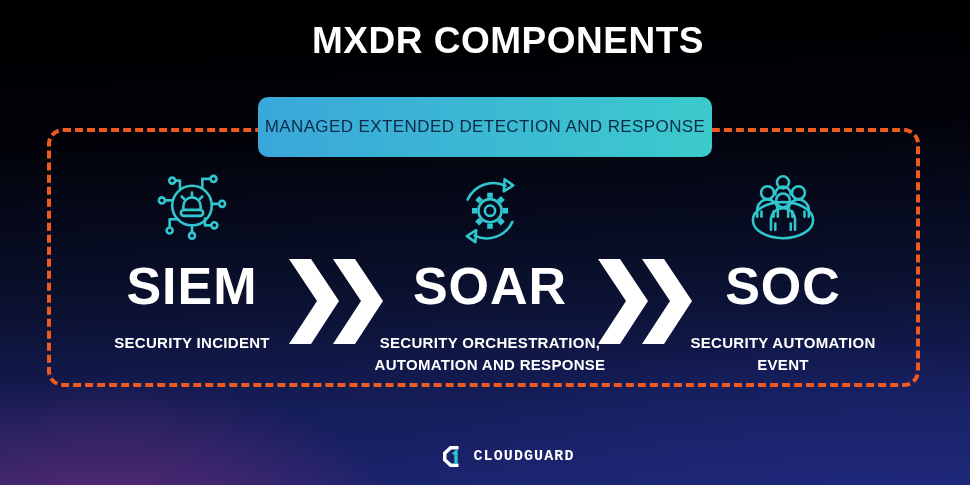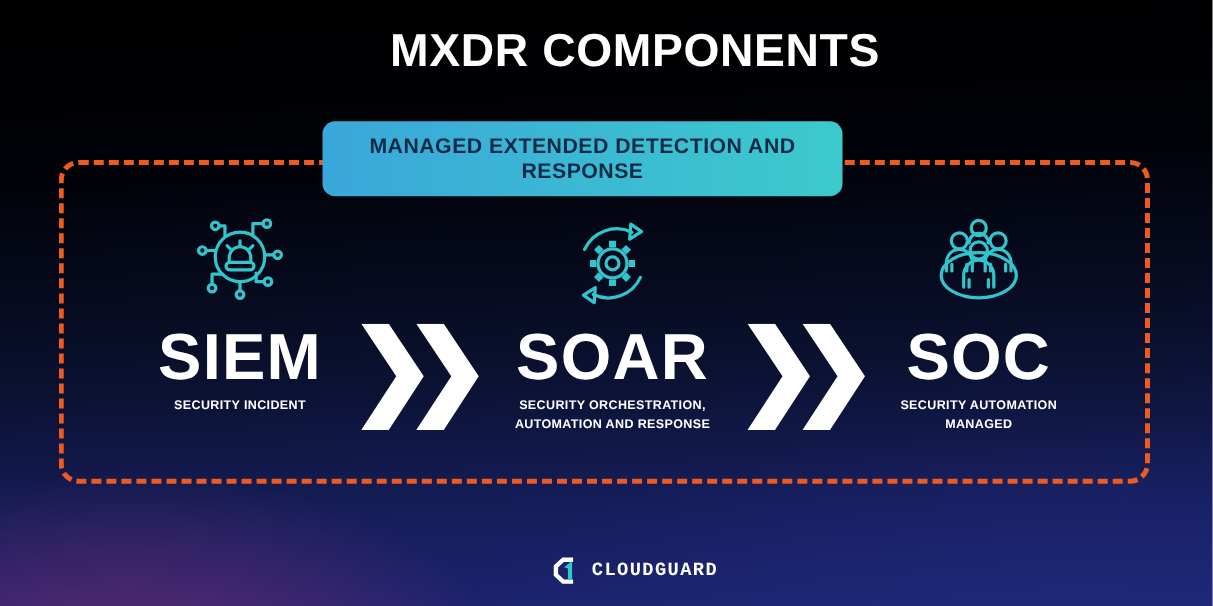--- a/index.html
+++ b/index.html
@@ -30,27 +30,27 @@
     left: 47px; top: 128px;
     width: 873px; height: 259px;
     box-sizing: border-box;
     border: 4px dashed #ee5a1f;
     border-radius: 16px;
     z-index: 1;
   }
   .banner {
     position: absolute;
     left: 258px; top: 97px;
-    width: 416px; height: 60px;
+    width: 454px; height: 60px;
     border-radius: 10px;
     background: linear-gradient(90deg, #3aa7da 0%, #3ccacc 100%);
     display: flex; align-items: center; justify-content: center;
     color: #0d2a47;
     font-size: 17px;
-    font-weight: 700;
+    font-weight: 400;
     letter-spacing: 0.4px;
     z-index: 2;
     text-align: center;
   }
   .component {
     position: absolute;
     top: 166px;
     width: 240px;
     display: flex;
     flex-direction: column;
@@ -64,22 +64,22 @@
   .comp-soc  { left: 663px; }
   .comp-icon { width: 86px; height: 86px; }
   .comp-abbr {
     margin-top: 8px;
     font-size: 52px;
     font-weight: 800;
     line-height: 1;
     letter-spacing: 1px;
   }
   .comp-sub {
-    margin-top: 6px;
-    font-size: 10px;
+    margin-top: 20px;
+    font-size: 15px;
     font-weight: 700;
     line-height: 1.45;
     letter-spacing: 0.3px;
   }
   .comp-sub span { display: block; }
   .chevrons {
     position: absolute;
     top: 259px;
     width: 96px; height: 85px;
     z-index: 3;
@@ -199,21 +199,21 @@
           <path d="M75,53 v6"></path>
         <circle cx="50" cy="40" r="8"></circle>
         <path d="M36,74 v-11 a14,14 0 0 1 28,0 v11"></path>
         <path d="M41,67 v7"></path>
           <path d="M59,67 v7"></path>
       </g>
     </svg>
     <div class="comp-abbr">SOC</div>
     <div class="comp-sub">
       <span>SECURITY AUTOMATION</span>
-      <span>MANAGED</span>
+      <span>EVENT</span>
     </div>
   </div>
 
   <div class="footer">
     <svg width="25" height="25" viewBox="0 0 30 30">
       <path d="M21,4.5 H11.5 L4.5,11 V19 L11.5,25.5 H21" stroke="#ffffff" stroke-width="4.2" fill="none"></path>
       <polygon points="20,5.5 12.5,11.8 16,13 16,24 20,24" fill="#31c6ce"></polygon>
     </svg>
     <span class="brand">CLOUDGUARD</span>
   </div>

